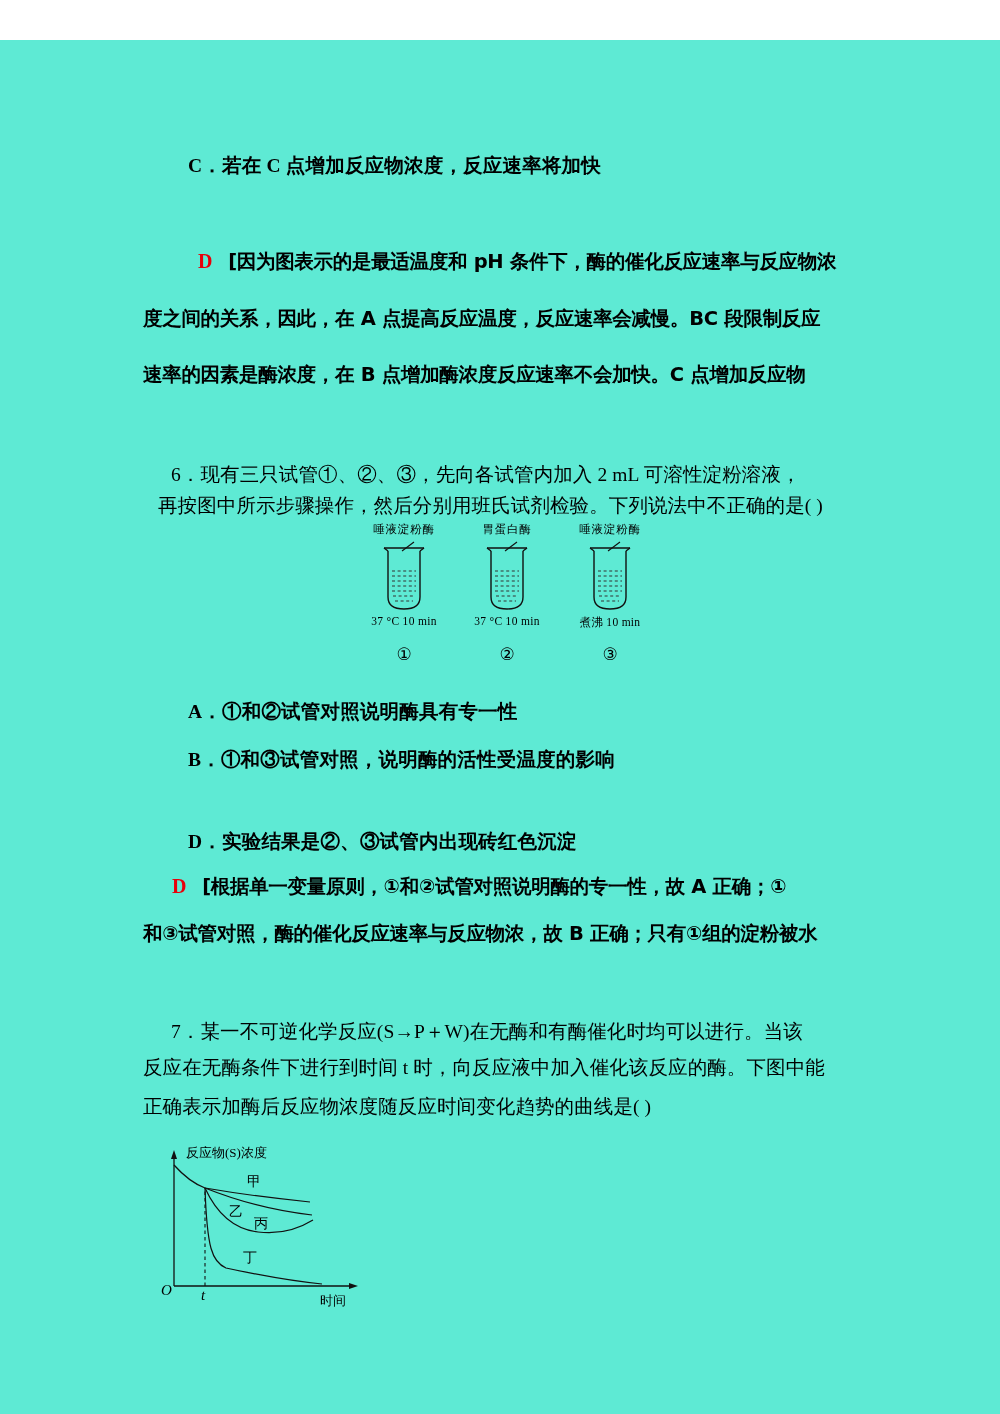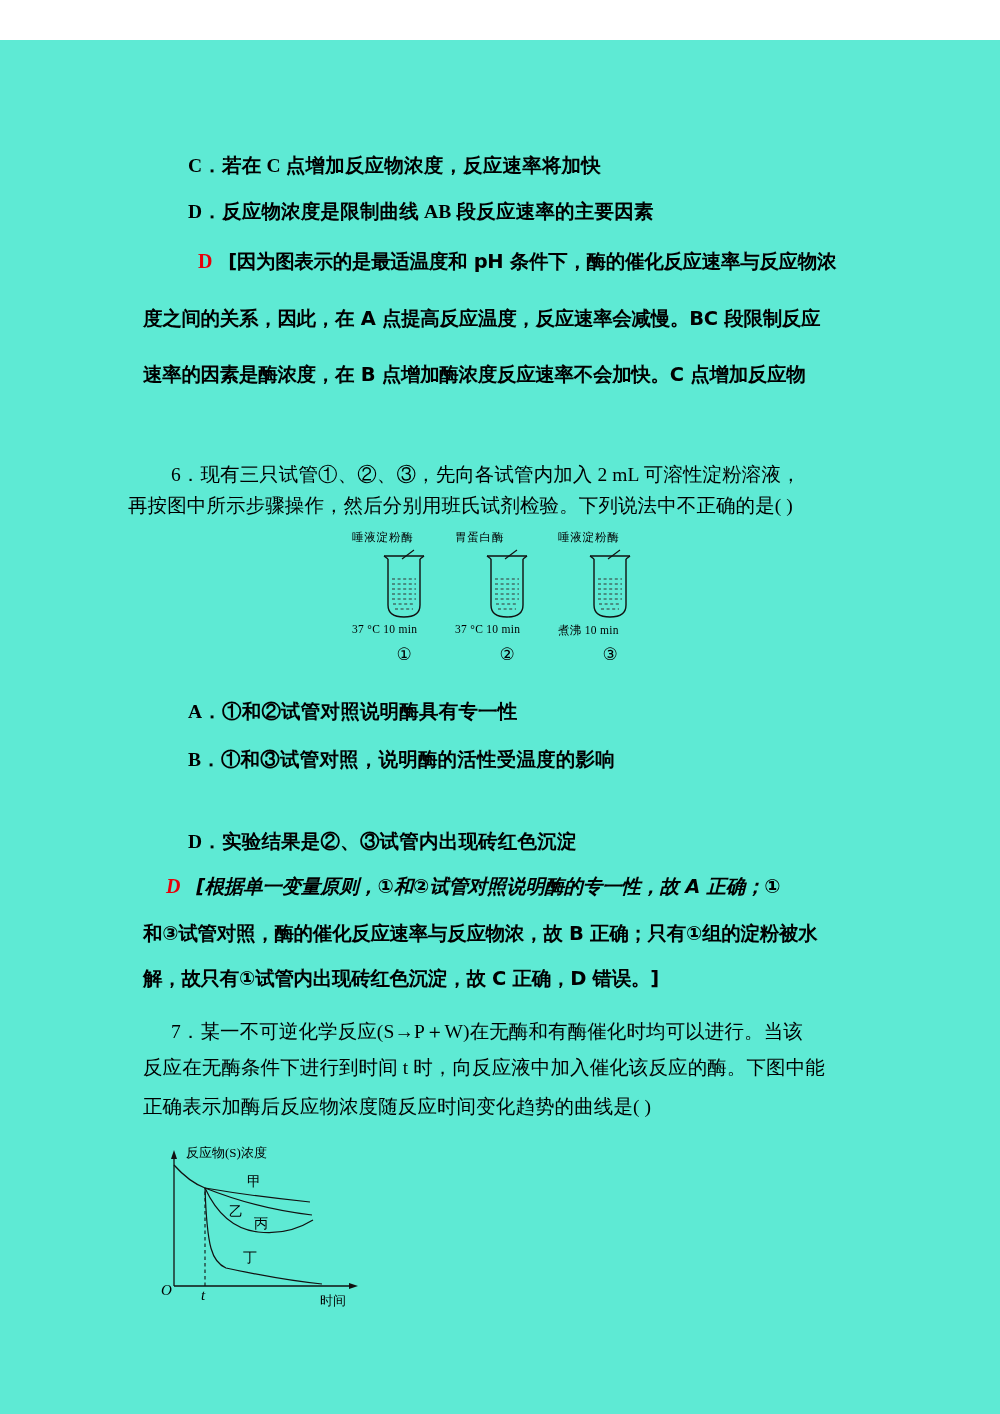--- a/index.html
+++ b/index.html
@@ -51,22 +51,23 @@
   
   #tube-figure {
     position: absolute;
     left: 352px;
     top: 482px;
     width: 310px;
     height: 150px;
   }
   .tube-col {
     position: absolute;
-    top: 8px;
+    top: 0;
     width: 104px;
+    text-align: center;
   }
   .tube-label {
     font-size: 11.5px;
     font-family: "Liberation Serif", "DejaVu Serif", serif;
     letter-spacing: 0.8px;
     white-space: nowrap;
     line-height: 14px;
   }
   .tube-svg-wrap { height: 78px; margin-top: 1px; }
   .tube-cond {
@@ -108,38 +109,35 @@
 </style>
 </head>
 <body>
 
 <div class="page">
 
   <div class="opt" style="left:188px; top:112px;">
     <span>C．</span><span>若在 C 点增加反应物浓度，反应速率将加快</span>
   </div>
 
-  <div class="opt" style="left:188px; top:158px;">
-    <span>D．</span><span>反应物浓度是限制曲线 AB 段反应速率的主要因素</span>
-  </div>
 
   <div class="ans-line" style="left:198px; top:208px;">
     <span class="ans-letter">D</span><span class="ans-gap"></span><span>[因为图表示的是最适温度和 pH 条件下，酶的催化反应速率与反应物浓</span>
   </div>
   <div class="ans-line" style="left:143px; top:321px;">
     <span>速率的因素是酶浓度，在 B 点增加酶浓度反应速率不会加快。C 点增加反应物</span>
   </div>
   <div class="ans-line" style="left:143px; top:265px;">
     <span>度之间的关系，因此，在 A 点提高反应温度，反应速率会减慢。BC 段限制反应</span>
   </div>
 
   <div class="q-line" style="left:171px; top:421px;">
     <span>6．现有三只试管①、②、③，先向各试管内加入 2 mL 可溶性淀粉溶液，</span>
   </div>
-  <div class="q-line" style="left:128px; top:452px;">
+  <div class="q-line" style="left:158px; top:452px;">
     <span>再按图中所示步骤操作，然后分别用班氏试剂检验。下列说法中不正确的是(        )</span>
   </div>
 
   <div id="tube-figure">
 
     <div class="tube-col" style="left:0px;">
       <div class="tube-label">唾液淀粉酶</div>
       <div class="tube-svg-wrap">
         <svg width="104" height="78" viewBox="0 0 104 78">
           <path d="M36 14 L36 60 Q36 72 52 72 Q68 72 68 60 L68 14" fill="none" stroke="#111" stroke-width="1.4"></path>
@@ -220,28 +218,25 @@
   <div class="opt" style="left:188px; top:658px;">
     <span>A．</span><span>①和②试管对照说明酶具有专一性</span>
   </div>
   <div class="opt" style="left:188px; top:706px;">
     <span>B．</span><span>①和③试管对照，说明酶的活性受温度的影响</span>
   </div>
   <div class="opt" style="left:188px; top:788px;">
     <span>D．</span><span>实验结果是②、③试管内出现砖红色沉淀</span>
   </div>
 
-  <div class="ans-line" style="left:166px; top:833px;font-style:italic;">
+  <div class="ans-line" style="left:172px; top:833px;">
     <span class="ans-letter">D</span><span class="ans-gap"></span><span>[根据单一变量原则，①和②试管对照说明酶的专一性，故 A 正确；①</span>
   </div>
   <div class="ans-line" style="left:143px; top:880px;">
     <span>和③试管对照，酶的催化反应速率与反应物浓，故 B 正确；只有①组的淀粉被水</span>
-  </div>
-  <div class="ans-line" style="left:143px; top:925px;">
-    <span>解，故只有①试管内出现砖红色沉淀，故 C 正确，D 错误。]</span>
   </div>
 
   <div class="q-line" style="left:171px; top:978px;">
     <span>7．某一不可逆化学反应(S→P＋W)在无酶和有酶催化时均可以进行。当该</span>
   </div>
   <div class="q-line" style="left:143px; top:1014px;">
     <span>反应在无酶条件下进行到时间 t 时，向反应液中加入催化该反应的酶。下图中能</span>
   </div>
   <div class="q-line" style="left:143px; top:1053px;">
     <span>正确表示加酶后反应物浓度随反应时间变化趋势的曲线是(        )</span>

